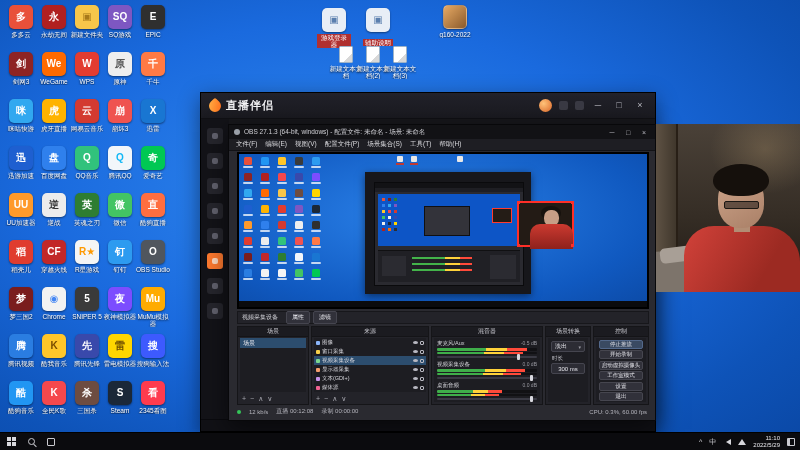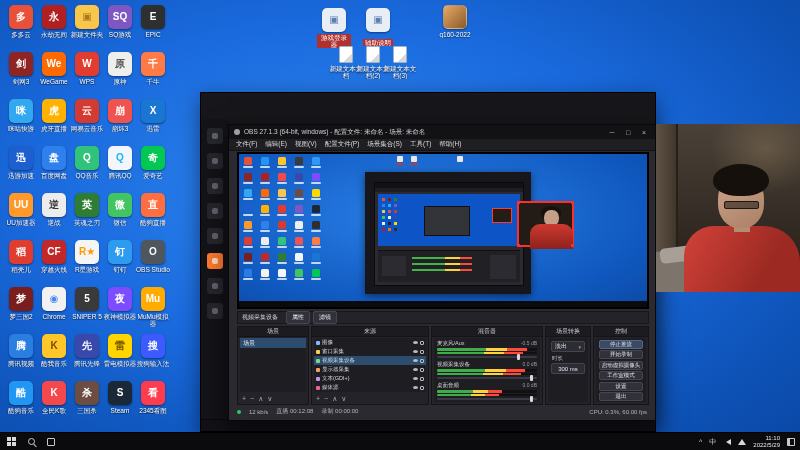--- a/index.html
+++ b/index.html
@@ -346,20 +346,32 @@
         <div class="page"></div>
         <div class="lb">新建文本文档(2)</div>
       </div>
       <div class="dicon" style="left: 383px; top: 46px;">
         <div class="page"></div>
         <div class="lb">新建文本文档(3)</div>
       </div>
     </div>
 
   <div id="companion">
+    <div class="comp-title">
+      <span class="flame"></span>
+      <span class="comp-logo">直播伴侣</span>
+      <span class="comp-right">
+        <span class="comp-avatar"></span>
+        <span class="comp-ic"></span>
+        <span class="comp-ic"></span>
+        <span class="wbtn">─</span>
+        <span class="wbtn">□</span>
+        <span class="wbtn">×</span>
+      </span>
+    </div>
     <div id="comp-sidebar">
         <div class="side-item"></div>
         <div class="side-item"></div>
         <div class="side-item"></div>
         <div class="side-item"></div>
         <div class="side-item"></div>
         <div class="side-item accent"></div>
         <div class="side-item"></div>
         <div class="side-item"></div>
       </div>

